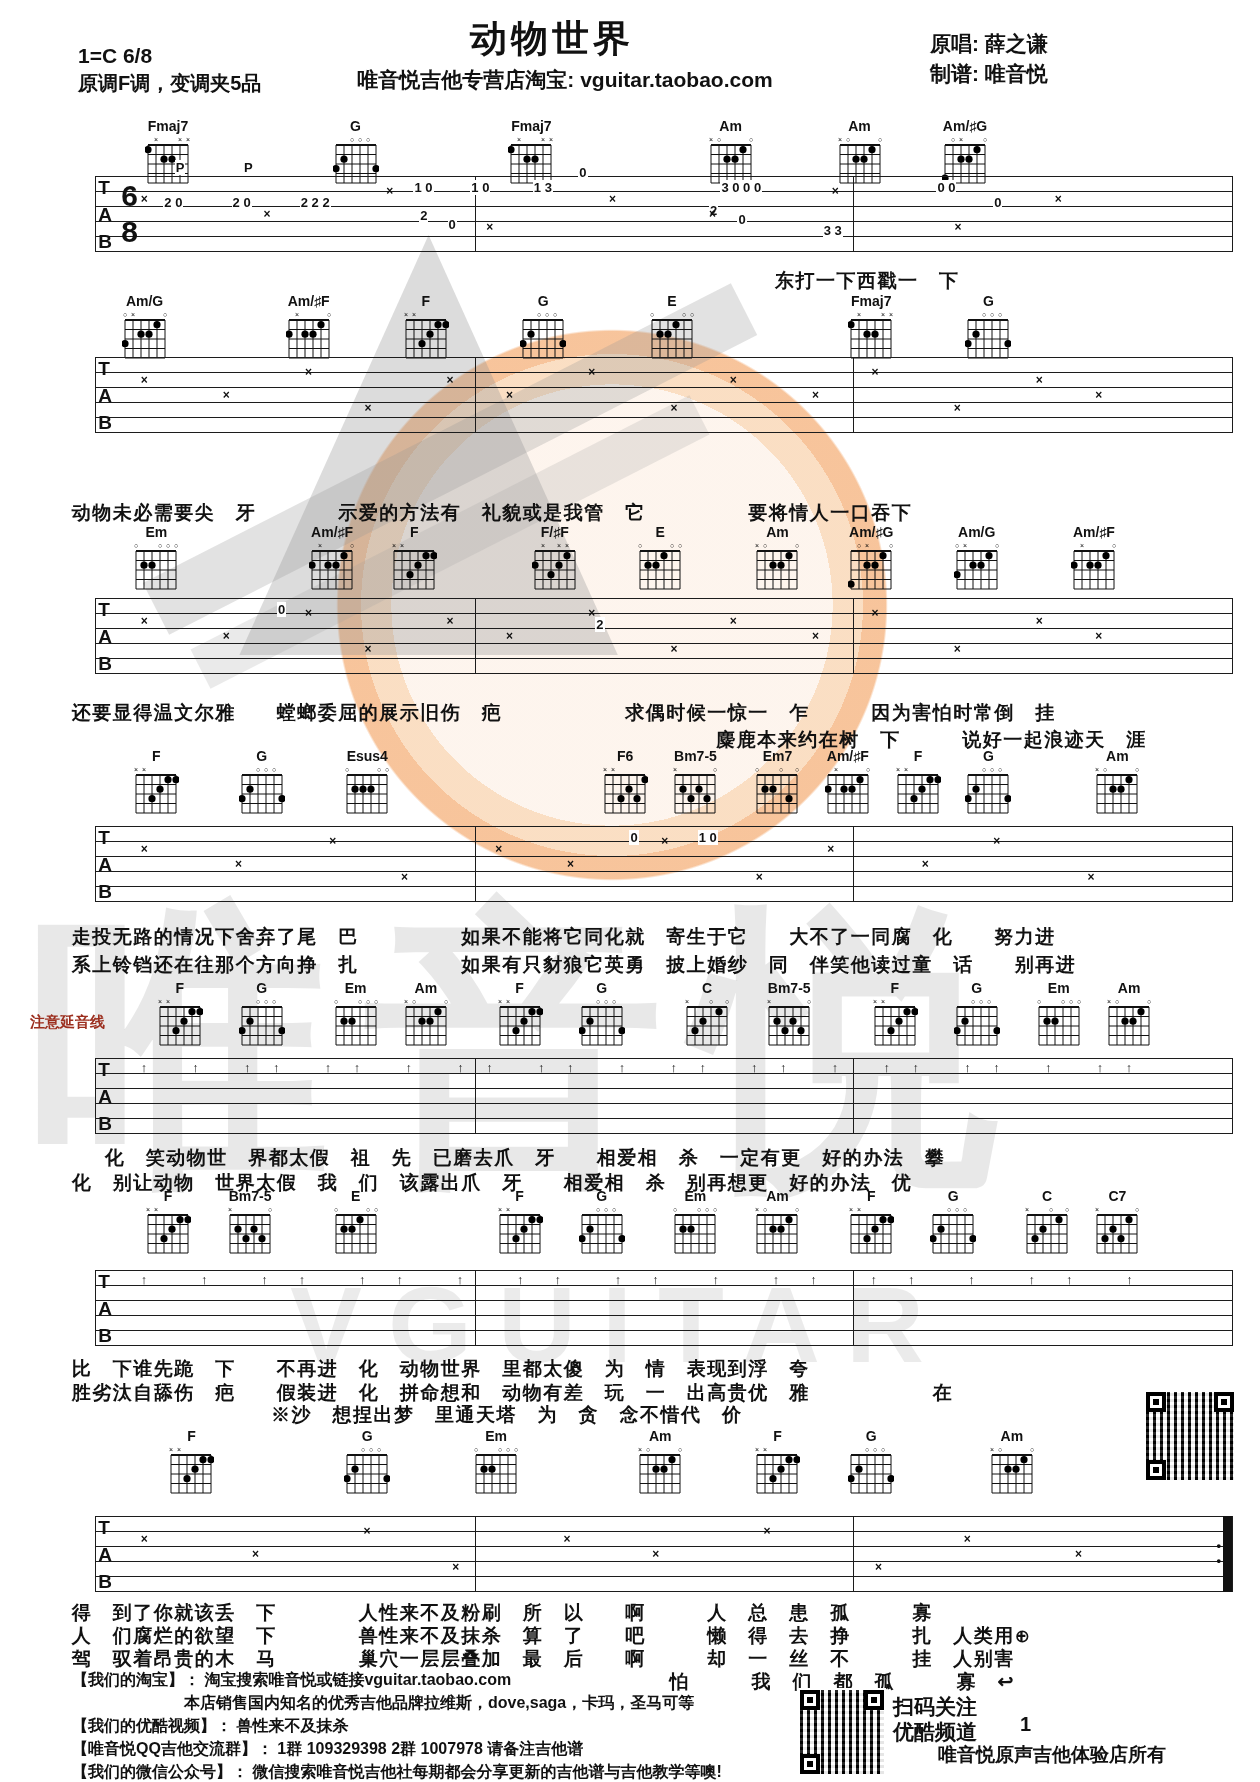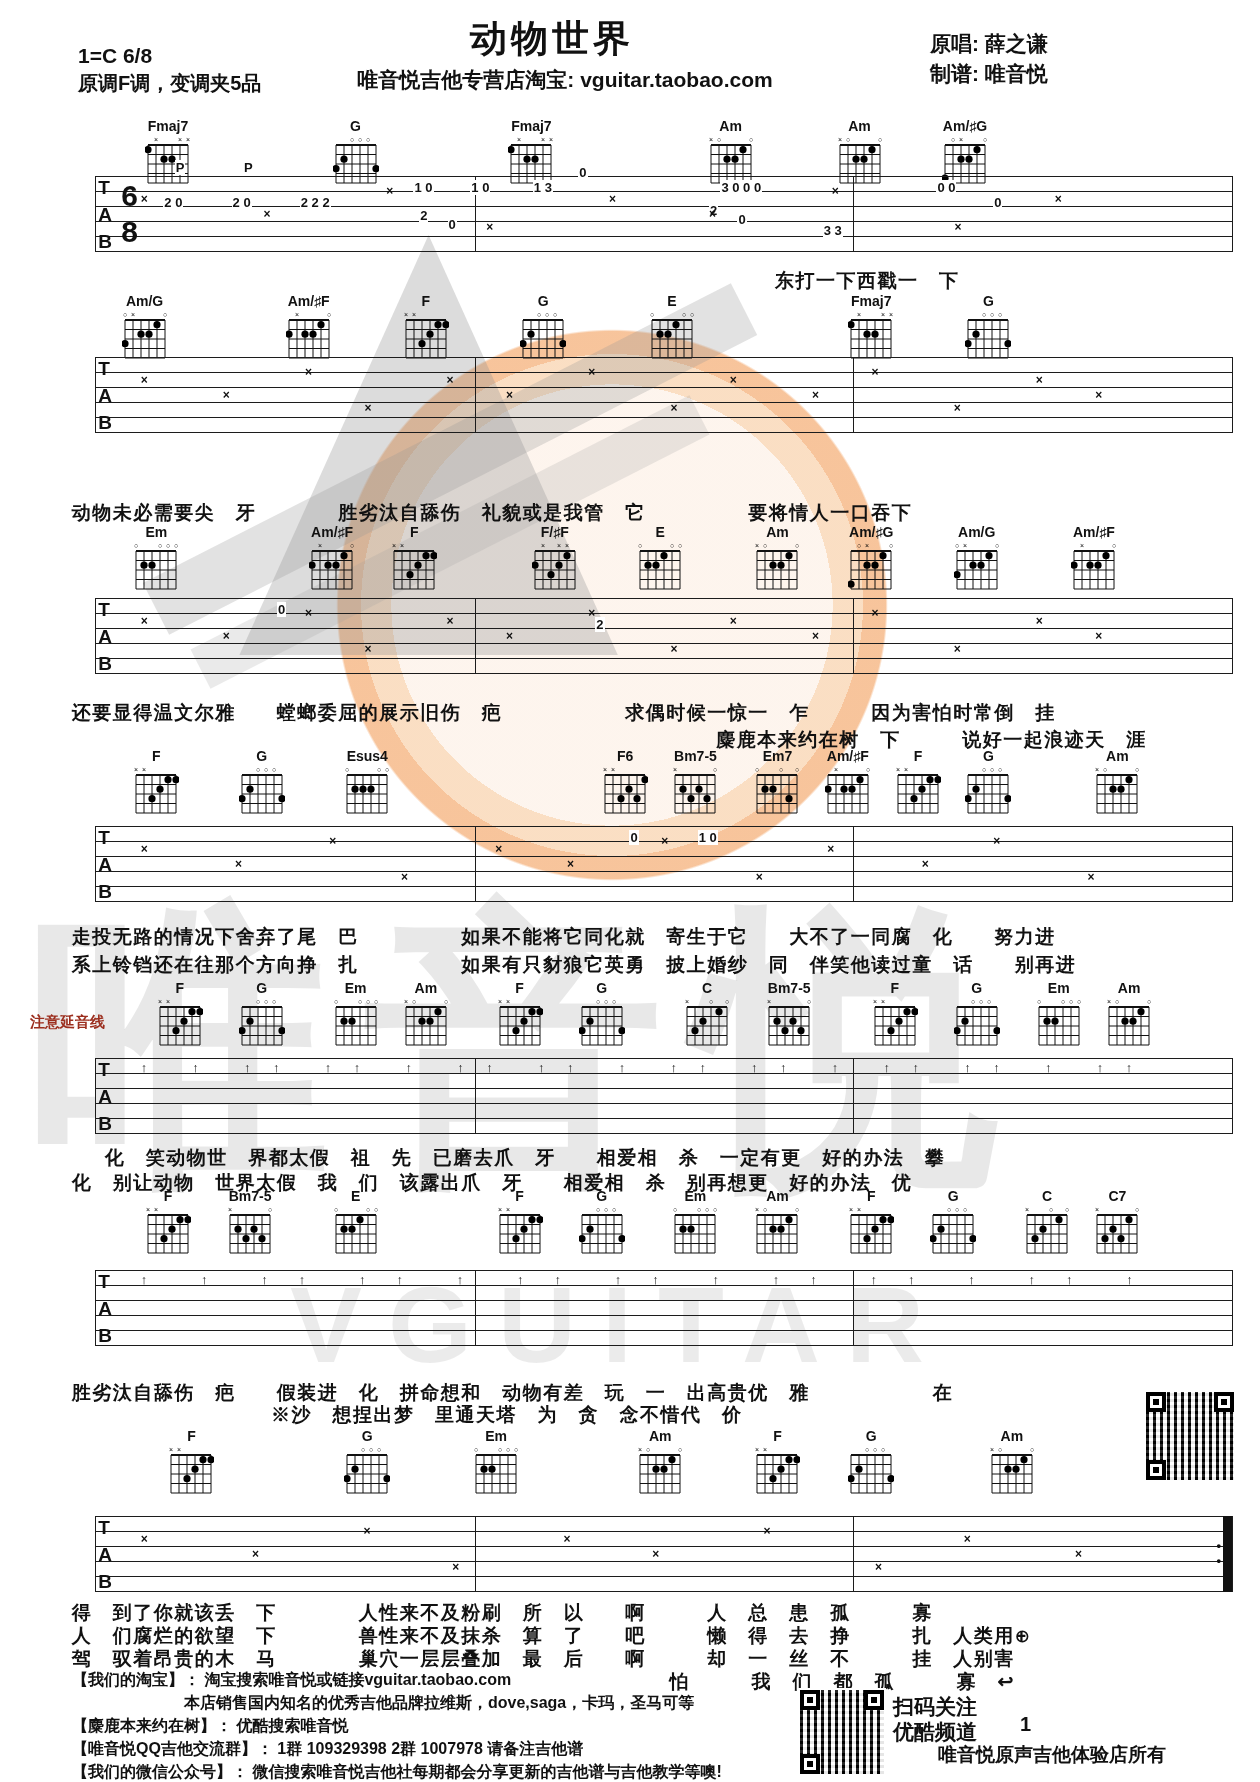--- a/index.html
+++ b/index.html
@@ -388,21 +388,21 @@
           <div class="mark" style="left: 36.1429%; top: 31px;">×</div>
           <div class="mark" style="left: 43.3714%; top: 8px;">×</div>
           <div class="mark" style="left: 50.6%; top: 44px;">×</div>
           <div class="mark" style="left: 55.8286%; top: 16px;">×</div>
           <div class="mark" style="left: 63.0571%; top: 31px;">×</div>
           <div class="mark" style="left: 68.2857%; top: 8px;">×</div>
           <div class="mark" style="left: 75.5143%; top: 44px;">×</div>
           <div class="mark" style="left: 82.7429%; top: 16px;">×</div>
           <div class="mark" style="left: 87.9714%; top: 31px;">×</div>
         </div>
-        <div class="lyr" style="left: 1%; top: 207px;">动物未必需要尖　牙　　　　胜劣汰自舔伤　礼貌或是我管　它　　　　　要将情人一口吞下</div>
+        <div class="lyr" style="left: 1%; top: 207px;">动物未必需要尖　牙　　　　示爱的方法有　礼貌或是我管　它　　　　　要将情人一口吞下</div>
       </div>
       <div class="system" style="top: 524px; height: 238px;">
         <div class="chord" style="left: 6%;"><div class="cname">Em</div><svg width="46" height="54">
             <text x="3" y="9" text-anchor="middle" font-size="7">○</text>
             <line x1="3" x2="3" y1="12" y2="50" stroke="#111" stroke-width="1"></line>
             <line x1="11" x2="11" y1="12" y2="50" stroke="#111" stroke-width="1"></line>
             <line x1="19" x2="19" y1="12" y2="50" stroke="#111" stroke-width="1"></line>
             <text x="27" y="9" text-anchor="middle" font-size="7">○</text>
             <line x1="27" x2="27" y1="12" y2="50" stroke="#111" stroke-width="1"></line>
             <text x="35" y="9" text-anchor="middle" font-size="7">○</text>
@@ -1322,20 +1322,21 @@
           <div class="arrow" style="left: 54.3%; top: 2px;">↑</div>
           <div class="arrow" style="left: 59.6%; top: 2px;">↑</div>
           <div class="arrow" style="left: 62.9%; top: 2px;">↑</div>
           <div class="arrow" style="left: 68.2%; top: 2px;">↑</div>
           <div class="arrow" style="left: 71.5%; top: 2px;">↑</div>
           <div class="arrow" style="left: 76.8%; top: 2px;">↑</div>
           <div class="arrow" style="left: 82.1%; top: 2px;">↑</div>
           <div class="arrow" style="left: 85.4%; top: 2px;">↑</div>
           <div class="arrow" style="left: 90.7%; top: 2px;">↑</div>
         </div>
+        <div class="lyr" style="left: 1%; top: 168px;">比　下谁先跪　下　　不再进　化　动物世界　里都太傻　为　情　表现到浮　夸</div>
         <div class="lyr" style="left: 1%; top: 192px;">胜劣汰自舔伤　疤　　假装进　化　拼命想和　动物有差　玩　一　出高贵优　雅　　　　　　在</div>
         <div class="lyr" style="left: 18%; top: 214px;">※沙　想捏出梦　里通天塔　为　贪　念不惜代　价</div>
       </div>
       <div class="system" style="top: 1428px; height: 276px;">
         <div class="chord" style="left: 9%;"><div class="cname">F</div><svg width="46" height="54">
             <text x="3" y="9" text-anchor="middle" font-size="7">×</text>
             <line x1="3" x2="3" y1="12" y2="50" stroke="#111" stroke-width="1"></line>
             <text x="11" y="9" text-anchor="middle" font-size="7">×</text>
             <line x1="11" x2="11" y1="12" y2="50" stroke="#111" stroke-width="1"></line>
             <line x1="19" x2="19" y1="12" y2="50" stroke="#111" stroke-width="1"></line>
@@ -1505,21 +1506,21 @@
         <i></i>
       </span>
       <span class="fd bl">
         <i></i>
       </span>
   </div>
 
   <div class="flines">
     <div>【我们的淘宝】： 淘宝搜索唯音悦或链接vguitar.taobao.com</div>
     <div class="ind">本店销售国内知名的优秀吉他品牌拉维斯，dove,saga，卡玛，圣马可等</div>
-    <div>【麋鹿本来约在树】： 优酷搜索唯音悦</div>
+    <div>【我们的优酷视频】： 兽性来不及抹杀</div>
     <div>【唯音悦QQ吉他交流群】： 1群 109329398 2群 1007978 请备注吉他谱</div>
     <div>【我们的微信公众号】： 微信搜索唯音悦吉他社每期都会分享更新的吉他谱与吉他教学等噢!</div>
   </div>
 
   <div class="qr" style="left:800px;top:1690px;width:84px;height:84px;">
     <span class="fd tl">
         <i></i>
       </span>
       <span class="fd tr">
         <i></i>

